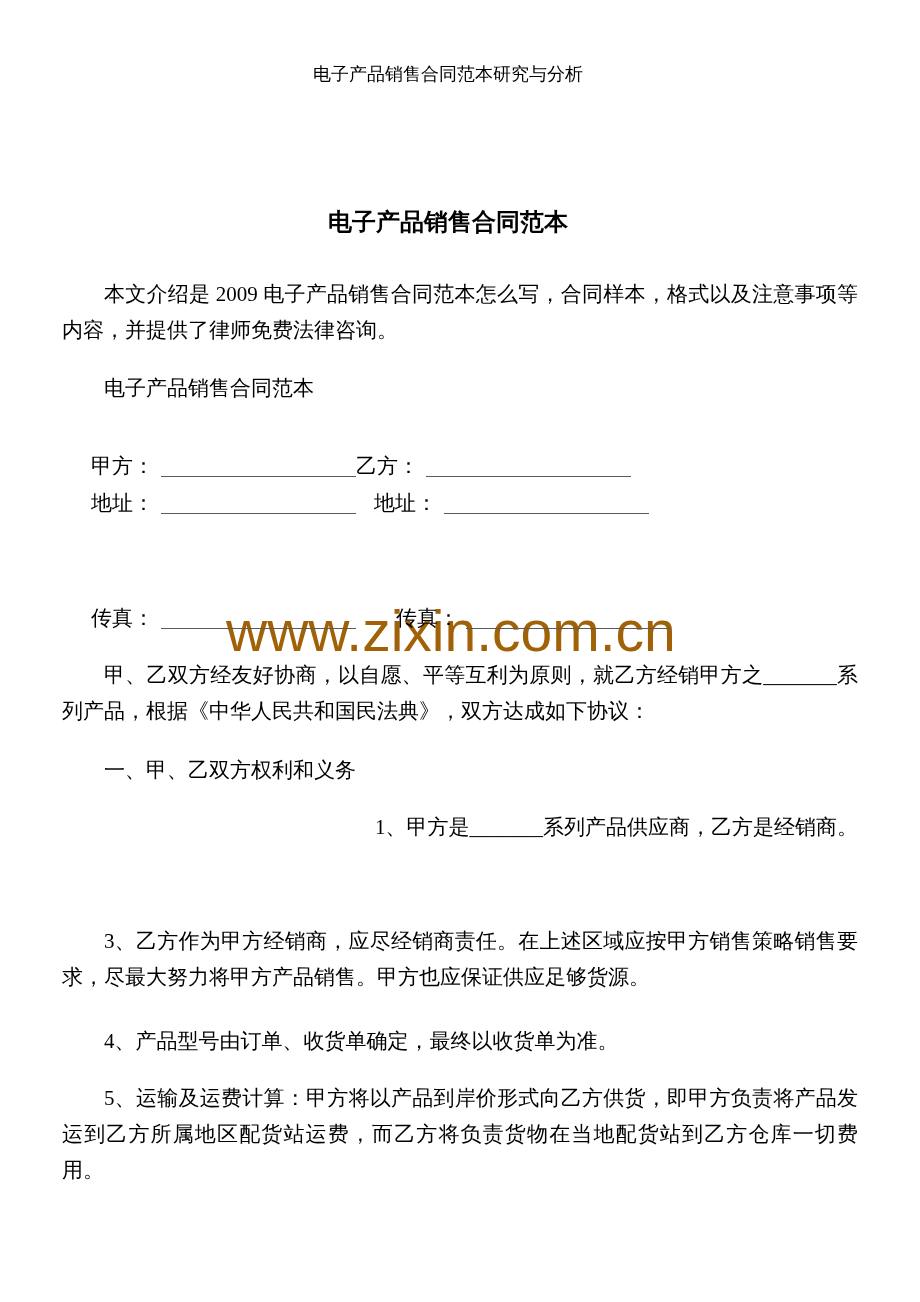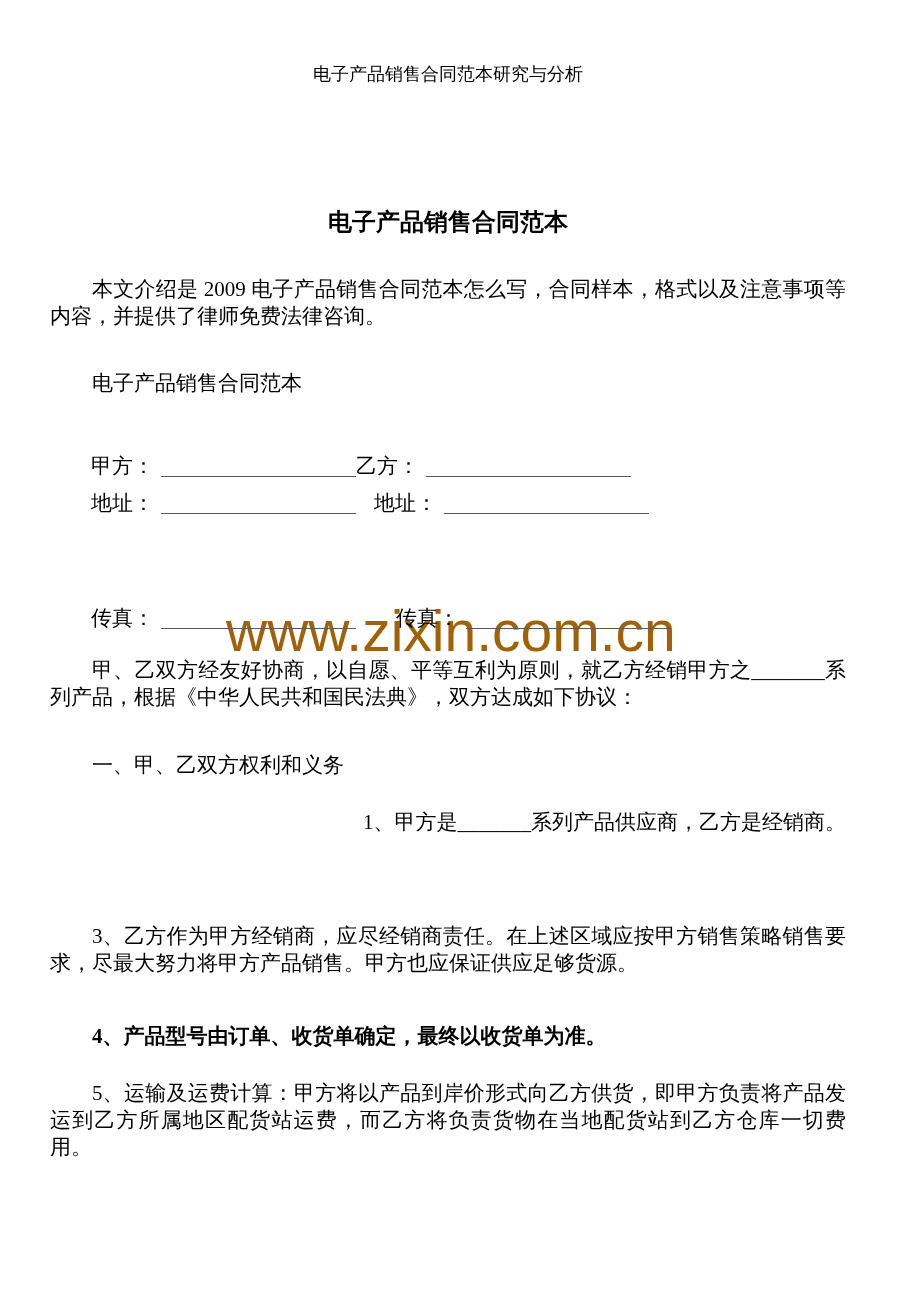--- a/index.html
+++ b/index.html
@@ -24,32 +24,33 @@
   }
   .doc-title {
     top: 206px;
     text-align: center;
     font-size: 24px;
     font-weight: bold;
     line-height: 32px;
   }
   .para {
     font-size: 21px;
-    line-height: 27px;
+    line-height: 36px;
     text-align: justify;
     text-indent: 42px;
+    margin-left: 12px;
   }
   .p-intro      { top: 276px; }
   .p-subheading { top: 370px; text-align: left; }
   .p-preamble   { top: 657px; }
   .p-section1   { top: 752px; text-align: left; }
   .p-item1      { top: 809px; text-align: right; }
   .p-item2      { top: 866px; text-align: left; }
   .p-item3      { top: 923px; }
-  .p-item4      { top: 1023px; text-align: left; font-weight: bold; }
+  .p-item4      { top: 1023px; text-align: left; }
   .p-item5      { top: 1080px; }
 
   .form-row {
     font-size: 21px;
     line-height: 30px;
     padding-left: 41px;
     white-space: nowrap;
   }
   .fr-1 { top: 431px; margin-top: 20px; }
   .fr-2 { top: 488px; }

